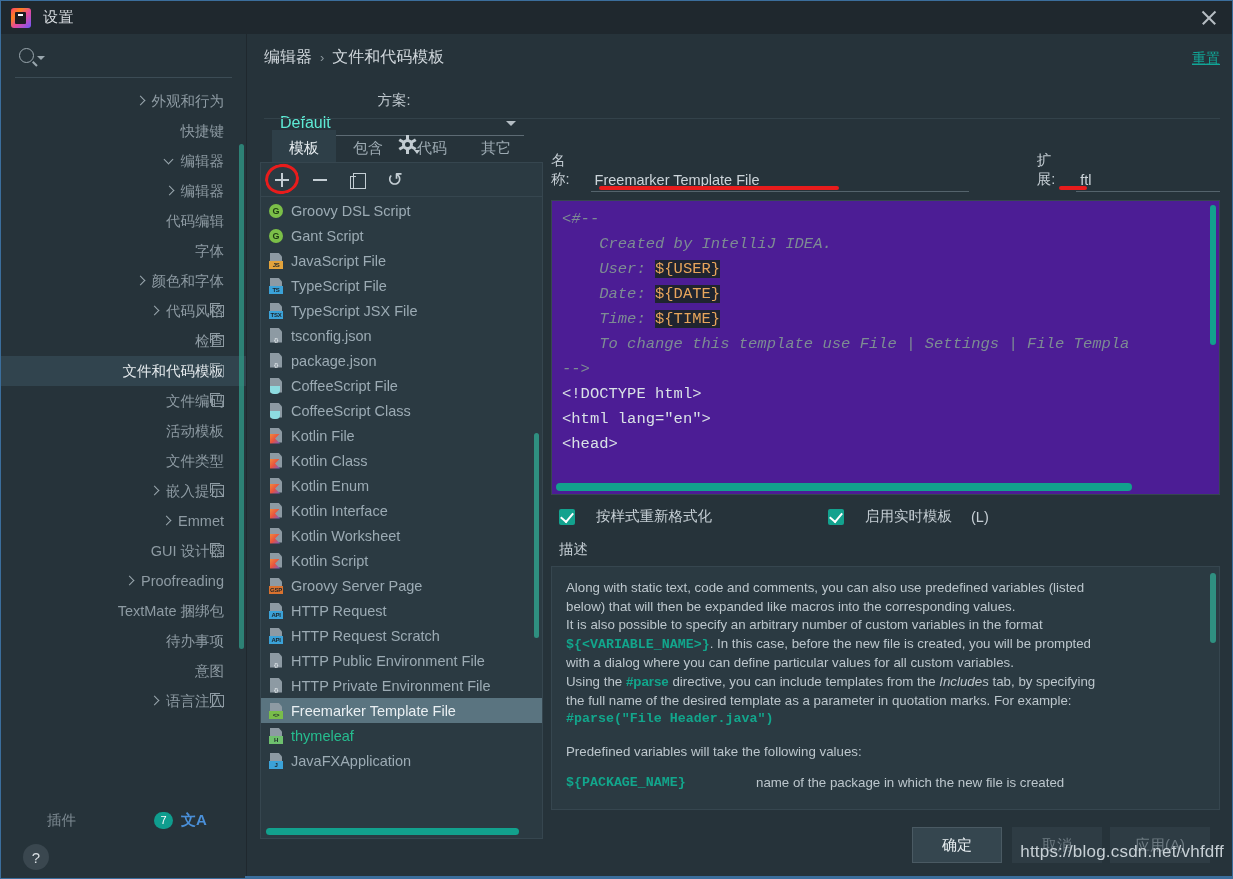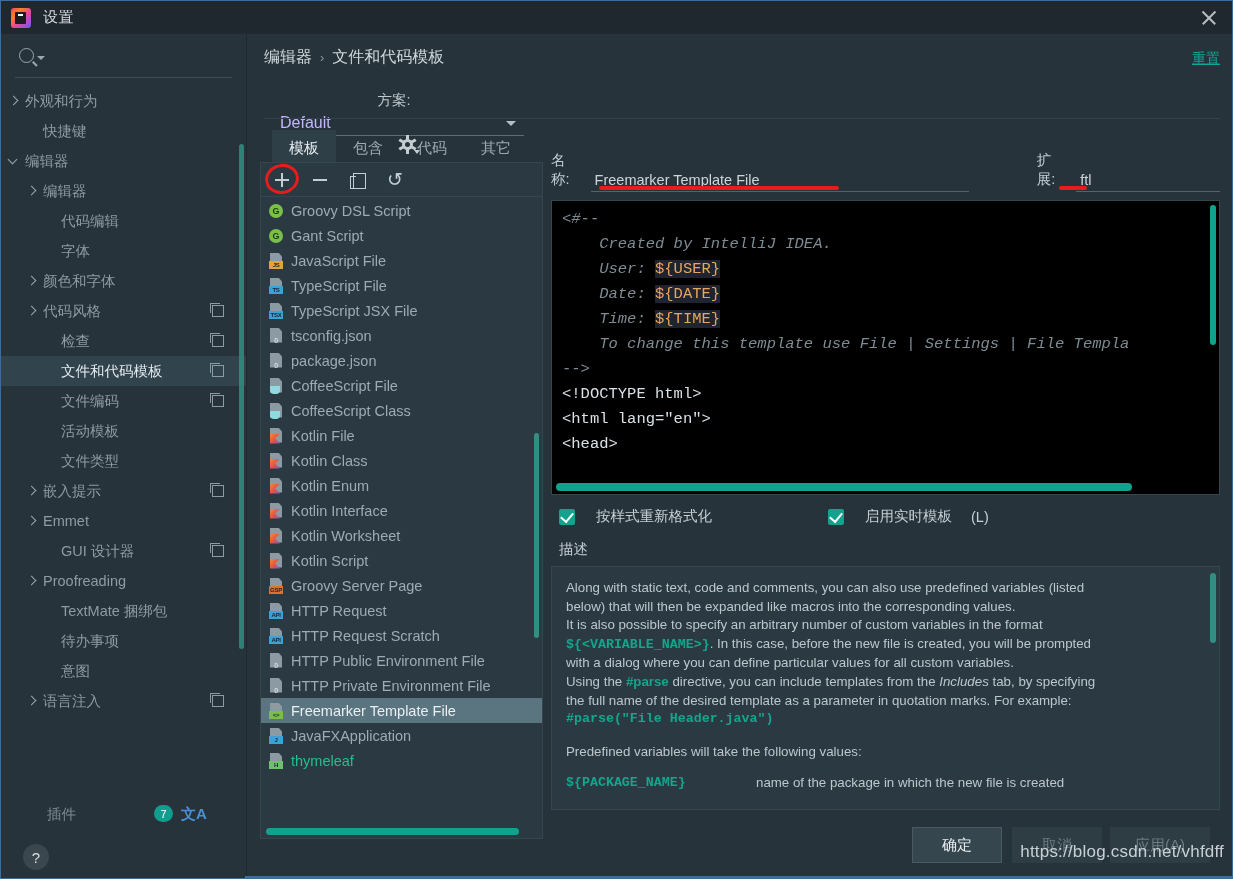--- a/index.html
+++ b/index.html
@@ -71,21 +71,21 @@
     border-top: 4px solid #9aa7ae; margin-left: 3px; margin-top: 5px;
   }
   .search-input {
     background: transparent; border: none; outline: none; color: #b9c2c8;
     font-size: 13px; font-family: "Liberation Sans", sans-serif; flex: 1; margin-left: 6px;
   }
 
   .tree { position: absolute; top: 52px; left: 0; right: 0; bottom: 0; }
   .tree-item {
     position: relative; height: 30px; display: flex; align-items: center;
-    color: #8e9ba3; font-size: 14.5px; padding-right: 22px;
+    color: #8e9ba3; font-size: 14.5px; padding-right: 22px; justify-content: flex-end;
   }
   .tree-item.selected { background: #31444e; color: #e6ebee; }
   .tree-item .arrow {
     width: 14px; height: 14px; flex: none; position: relative; margin-right: 4px;
   }
   .tree-item .arrow.none { visibility: hidden; }
   .tree-item .arrow::after {
     content: ""; position: absolute; left: 3px; top: 3px;
     width: 6px; height: 6px; border-right: 1.6px solid #9aa7ae; border-top: 1.6px solid #9aa7ae;
     transform: rotate(45deg);
@@ -97,21 +97,21 @@
   .copy-badge {
     position: absolute; right: 22px; width: 12px; height: 12px;
     border: 1.2px solid #8e9ba3;
   }
   .copy-badge::after {
     content: ""; position: absolute; left: -3.5px; top: -3.5px; width: 9px; height: 9px;
     border-left: 1.2px solid #8e9ba3; border-top: 1.2px solid #8e9ba3;
   }
   .plugins-row {
     position: absolute; left: 0; right: 0; bottom: 45px; height: 30px;
-    display: flex; align-items: flex-start; color: #7d8a92; font-size: 14.5px;
+    display: flex; align-items: center; color: #7d8a92; font-size: 14.5px;
   }
   .plugins-row .lbl { margin-left: 46px; }
   .badge-count {
     margin-left: 78px; background: #0f9d8e; color: #ffffff; font-size: 11px;
     border-radius: 9px; min-width: 19px; height: 17px; display: flex;
     align-items: center; justify-content: center; padding: 0 5px;
   }
   .lang-icon { margin-left: 8px; color: #4a90d9; font-size: 15px; font-weight: bold; }
   .help-btn {
     position: absolute; left: 22px; bottom: 10px; width: 26px; height: 26px;
@@ -138,21 +138,21 @@
     text-decoration: underline;
   }
   .scheme-row {
     position: absolute; left: 16px; top: 57px; display: flex; align-items: center; flex-direction: column;
   }
   .scheme-label { color: #bfc8ce; font-size: 14.5px; }
   .combo {
     position: relative; margin-left: 10px; width: 250px; height: 26px;
     border-bottom: 1.5px solid #5d6b74; display: flex; align-items: center;
   }
-  .combo-value { color: #c4b5fd; font-size: 16px; padding-left: 6px; }
+  .combo-value { color: #5eead4; font-size: 16px; padding-left: 6px; }
   .combo-arrow {
     position: absolute; right: 8px; top: 11px; width: 0; height: 0;
     border-left: 5px solid transparent; border-right: 5px solid transparent;
     border-top: 5px solid #b4bdc3;
   }
   .gear {
     margin-left: 26px; position: relative; width: 17px; height: 17px;
   }
   .gear .ring {
     position: absolute; left: 3px; top: 3px; width: 11px; height: 11px;
@@ -266,21 +266,21 @@
     border-bottom: 1.4px solid #54636c; padding: 0 4px 3px 4px; color: #cdd5da; font-size: 14.5px;
   }
   .name-field { width: 395px; }
   .ext-field  { width: 150px; }
   .red-underline {
     position: absolute; height: 3.5px; background: #e81c1c; border-radius: 2px;
   }
 
   .editor {
     position: absolute; left: 0; right: 0; top: 38px; height: 295px;
-    background: #000000; border: 1px solid #36464f; overflow: hidden;
+    background: #4c1d95; border: 1px solid #36464f; overflow: hidden;
   }
   .code {
     font-family: "Liberation Mono", monospace; font-size: 15.5px; line-height: 25px;
     padding: 6px 10px; white-space: pre; color: #b6c1c8;
   }
   .c-comment { color: #7d8c93; font-style: italic; }
   .c-var { color: #e8a55c; background: #1f2430; font-style: normal; }
   .c-tag { color: #d9e1e6; }
   .ed-vscroll {
     position: absolute; right: 3px; top: 4px; width: 6px; height: 140px;
@@ -646,33 +646,33 @@
             </span>
             <span>HTTP Private Environment File</span>
           </div>
           <div class="li selected">
             <span class="ficon">
               <span class="sheet"></span>
               <span class="tag" style="background: rgb(121, 189, 74);">&lt;&gt;</span>
             </span>
             <span>Freemarker Template File</span>
           </div>
+          <div class="li green">
+            <span class="ficon">
+              <span class="sheet"></span>
+              <span class="tag" style="background: rgb(110, 192, 110);">H</span>
+            </span>
+            <span>thymeleaf</span>
+          </div>
           <div class="li">
             <span class="ficon">
               <span class="sheet"></span>
               <span class="tag" style="background: rgb(59, 162, 216);">J</span>
             </span>
             <span>JavaFXApplication</span>
-          </div>
-          <div class="li green">
-            <span class="ficon">
-              <span class="sheet"></span>
-              <span class="tag" style="background: rgb(110, 192, 110);">H</span>
-            </span>
-            <span>thymeleaf</span>
           </div>
         </div>
       <div class="list-hscroll"></div>
       <div class="list-vscroll"></div>
     </div>
 
     <div class="detail">
 
       <div class="name-row">
         <span class="field-label">名称:</span>

